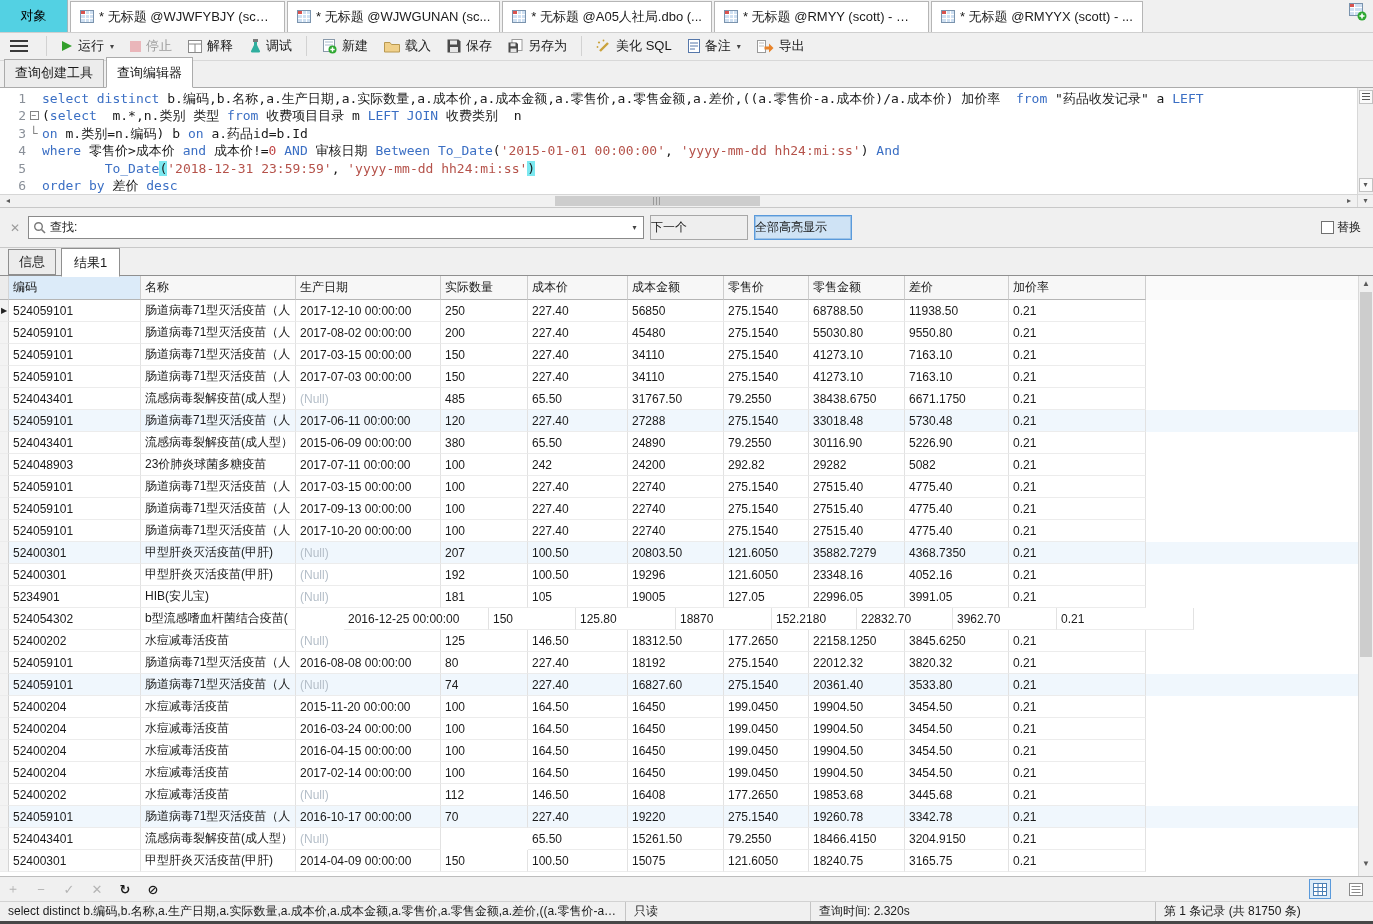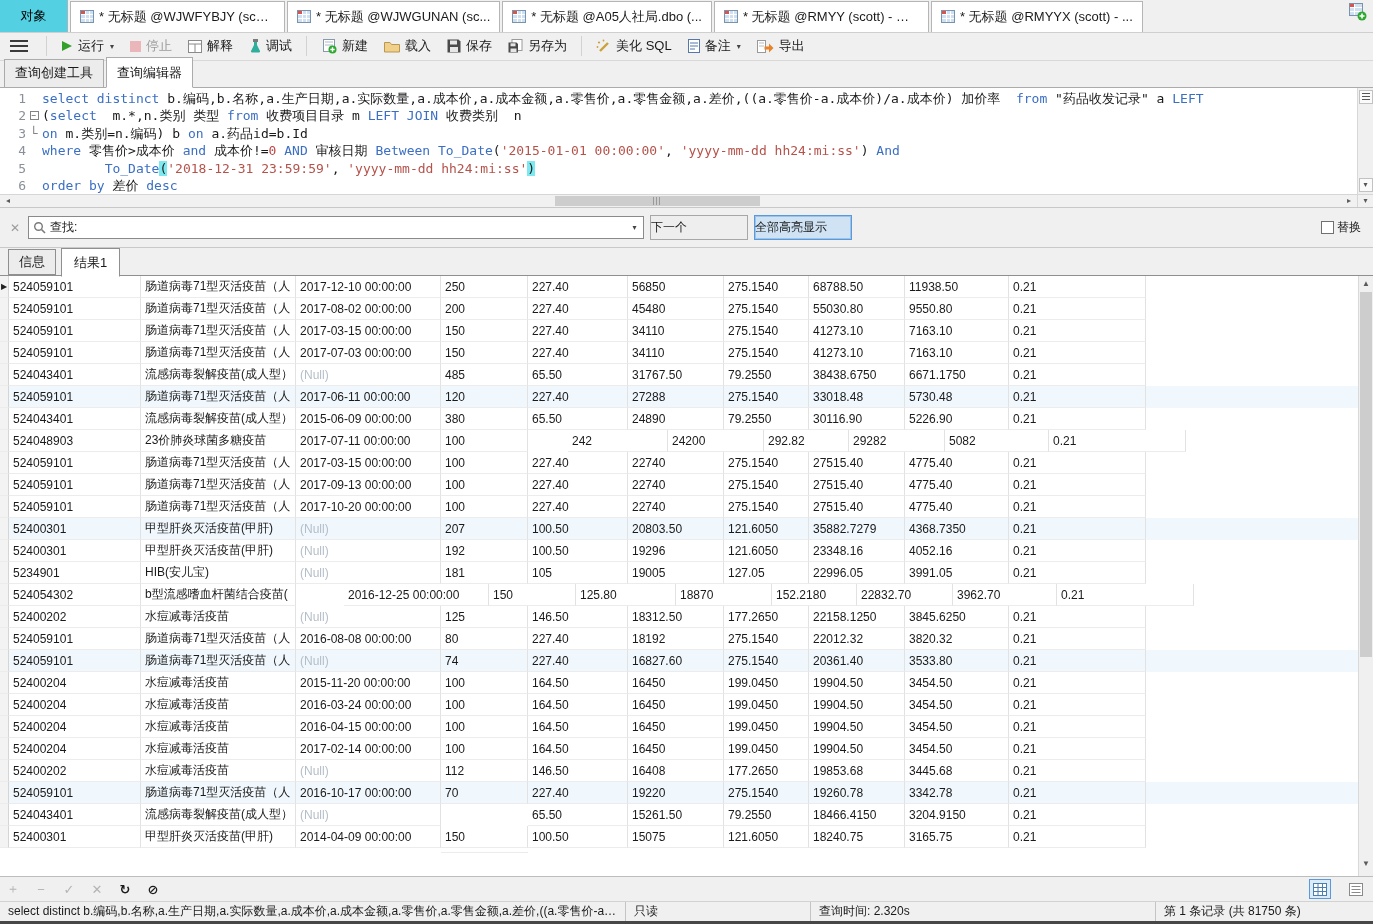--- a/index.html
+++ b/index.html
@@ -399,20 +399,33 @@
     </div>
   </div>
 
   <div class="rtabs">
     <div class="rtab"><span>信息</span></div>
     <div class="rtab active"><span>结果1</span></div>
   </div>
 
   <div class="grid-area">
     <div>
+        <div class="grow header">
+          <div class="gcell gutter"></div>
+          <div class="gcell selcol" style="flex: 0 0 132px;">编码</div>
+          <div class="gcell" style="flex: 0 0 155px;">名称</div>
+          <div class="gcell" style="flex: 0 0 145px;">生产日期</div>
+          <div class="gcell" style="flex: 0 0 87px;">实际数量</div>
+          <div class="gcell" style="flex: 0 0 100px;">成本价</div>
+          <div class="gcell" style="flex: 0 0 96px;">成本金额</div>
+          <div class="gcell" style="flex: 0 0 85px;">零售价</div>
+          <div class="gcell" style="flex: 0 0 96px;">零售金额</div>
+          <div class="gcell" style="flex: 0 0 104px;">差价</div>
+          <div class="gcell" style="flex: 0 0 137px;">加价率</div>
+        </div>
         <div class="grow">
           <div class="gcell gutter">▶</div>
           <div class="gcell" style="flex: 0 0 132px;">524059101</div>
           <div class="gcell" style="flex: 0 0 155px;">肠道病毒71型灭活疫苗（人</div>
           <div class="gcell" style="flex: 0 0 145px;">2017-12-10 00:00:00</div>
           <div class="gcell" style="flex: 0 0 87px;">250</div>
           <div class="gcell" style="flex: 0 0 100px;">227.40</div>
           <div class="gcell" style="flex: 0 0 96px;">56850</div>
           <div class="gcell" style="flex: 0 0 85px;">275.1540</div>
           <div class="gcell" style="flex: 0 0 96px;">68788.50</div>
@@ -496,21 +509,21 @@
           <div class="gcell" style="flex: 0 0 96px;">30116.90</div>
           <div class="gcell" style="flex: 0 0 104px;">5226.90</div>
           <div class="gcell" style="flex: 0 0 137px;">0.21</div>
         </div>
         <div class="grow">
           <div class="gcell gutter"></div>
           <div class="gcell" style="flex: 0 0 132px;">524048903</div>
           <div class="gcell" style="flex: 0 0 155px;">23价肺炎球菌多糖疫苗</div>
           <div class="gcell" style="flex: 0 0 145px;">2017-07-11 00:00:00</div>
           <div class="gcell" style="flex: 0 0 87px;">100</div>
-          <div class="gcell" style="flex: 0 0 100px; margin-left: 40px;">242</div>
+          <div class="gcell" style="flex: 0 0 100px;">242</div>
           <div class="gcell" style="flex: 0 0 96px;">24200</div>
           <div class="gcell" style="flex: 0 0 85px;">292.82</div>
           <div class="gcell" style="flex: 0 0 96px;">29282</div>
           <div class="gcell" style="flex: 0 0 104px;">5082</div>
           <div class="gcell" style="flex: 0 0 137px;">0.21</div>
         </div>
         <div class="grow">
           <div class="gcell gutter"></div>
           <div class="gcell" style="flex: 0 0 132px;">524059101</div>
           <div class="gcell" style="flex: 0 0 155px;">肠道病毒71型灭活疫苗（人</div>

